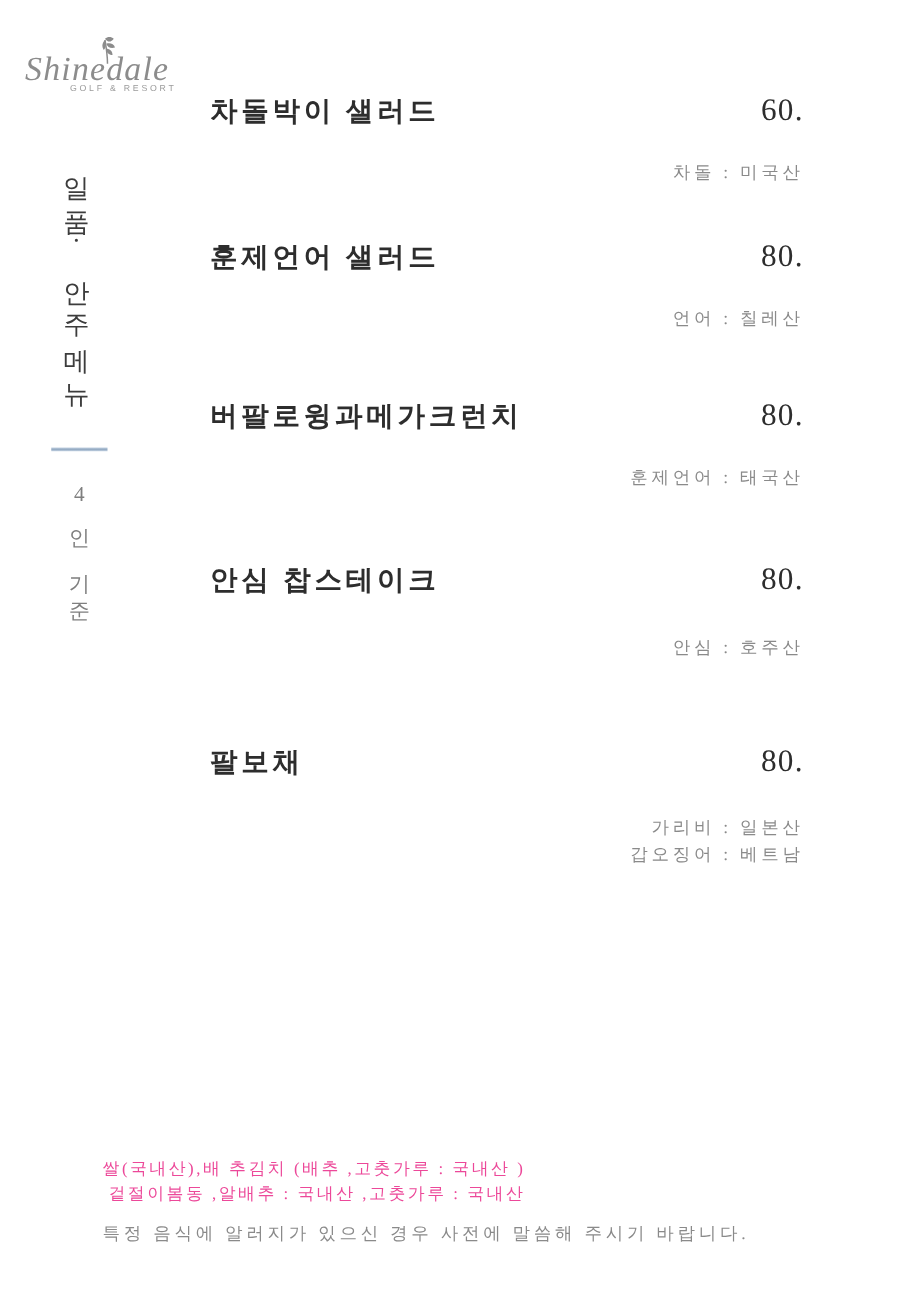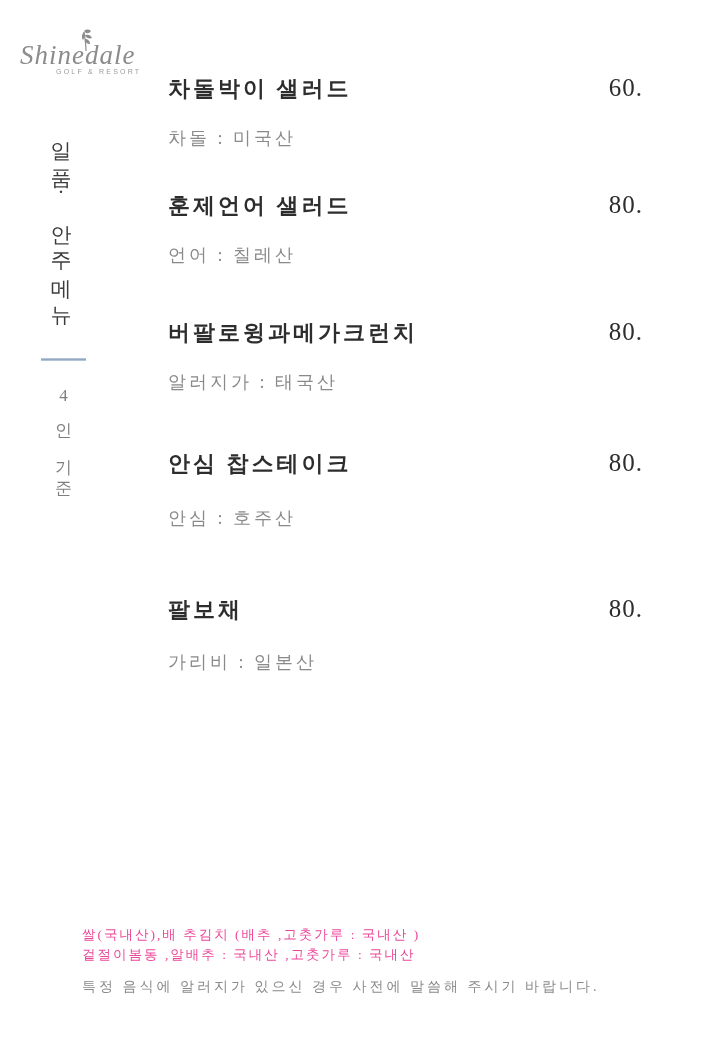--- a/index.html
+++ b/index.html
@@ -7,20 +7,21 @@
     padding: 0;
     background: #ffffff;
   }
   .page {
     position: relative;
     width: 720px;
     height: 1040px;
     background: #ffffff;
     overflow: hidden;
     font-family: "Liberation Serif", "DejaVu Serif", serif;
+    text-align: right;
   }
 
   
   .logo {
     position: absolute;
     left: 20px;
     top: 28px;
     width: 110px;
     height: 54px;
     color: #8c8c8c;
@@ -108,21 +109,21 @@
     font-size: 25px;
     font-weight: 400;
     letter-spacing: 1px;
     color: #2d2d2d;
     white-space: nowrap;
   }
   .item-origins {
     margin-top: 24px;
   }
   .origin-line {
-    font-size: 18px;
+    font-size: 14px;
     letter-spacing: 3px;
     color: #8a8a8a;
     line-height: 21.5px;
     white-space: nowrap;
   }
 
   .menu-item.i0 { top: 74px; }
   .menu-item.i1 { top: 191px; }
   .menu-item.i2 { top: 318px; font-family: Liberation Serif, serif; }
   .menu-item.i3 { top: 449px; }
@@ -194,41 +195,42 @@
       <div class="origin-line">언어 : 칠레산</div>
     </div>
   </div>
 
   <div class="menu-item i2">
     <div class="item-row">
       <span class="item-name">버팔로윙과메가크런치</span>
       <span class="item-price">80.</span>
     </div>
     <div class="item-origins">
-      <div class="origin-line">알러지가 : 태국산</div>
+      <div class="origin-line">훈제언어 : 태국산</div>
     </div>
   </div>
 
   <div class="menu-item i3">
     <div class="item-row">
       <span class="item-name">안심 찹스테이크</span>
       <span class="item-price">80.</span>
     </div>
     <div class="item-origins">
       <div class="origin-line">안심 : 호주산</div>
     </div>
   </div>
 
   <div class="menu-item i4">
     <div class="item-row">
       <span class="item-name">팔보채</span>
       <span class="item-price">80.</span>
     </div>
     <div class="item-origins">
       <div class="origin-line">가리비 : 일본산</div>
+      <div class="origin-line">갑오징어 : 베트남</div>
     </div>
   </div>
 
   <div class="footer-notes">
     <div class="footer-line">쌀(국내산),배 추김치 (배추 ,고춧가루 : 국내산 )</div>
     <div class="footer-line">겉절이봄동 ,알배추 : 국내산 ,고춧가루 : 국내산</div>
   </div>
   <div class="allergy-note">특정 음식에 알러지가 있으신 경우 사전에 말씀해 주시기 바랍니다.</div>
 
 </div>

